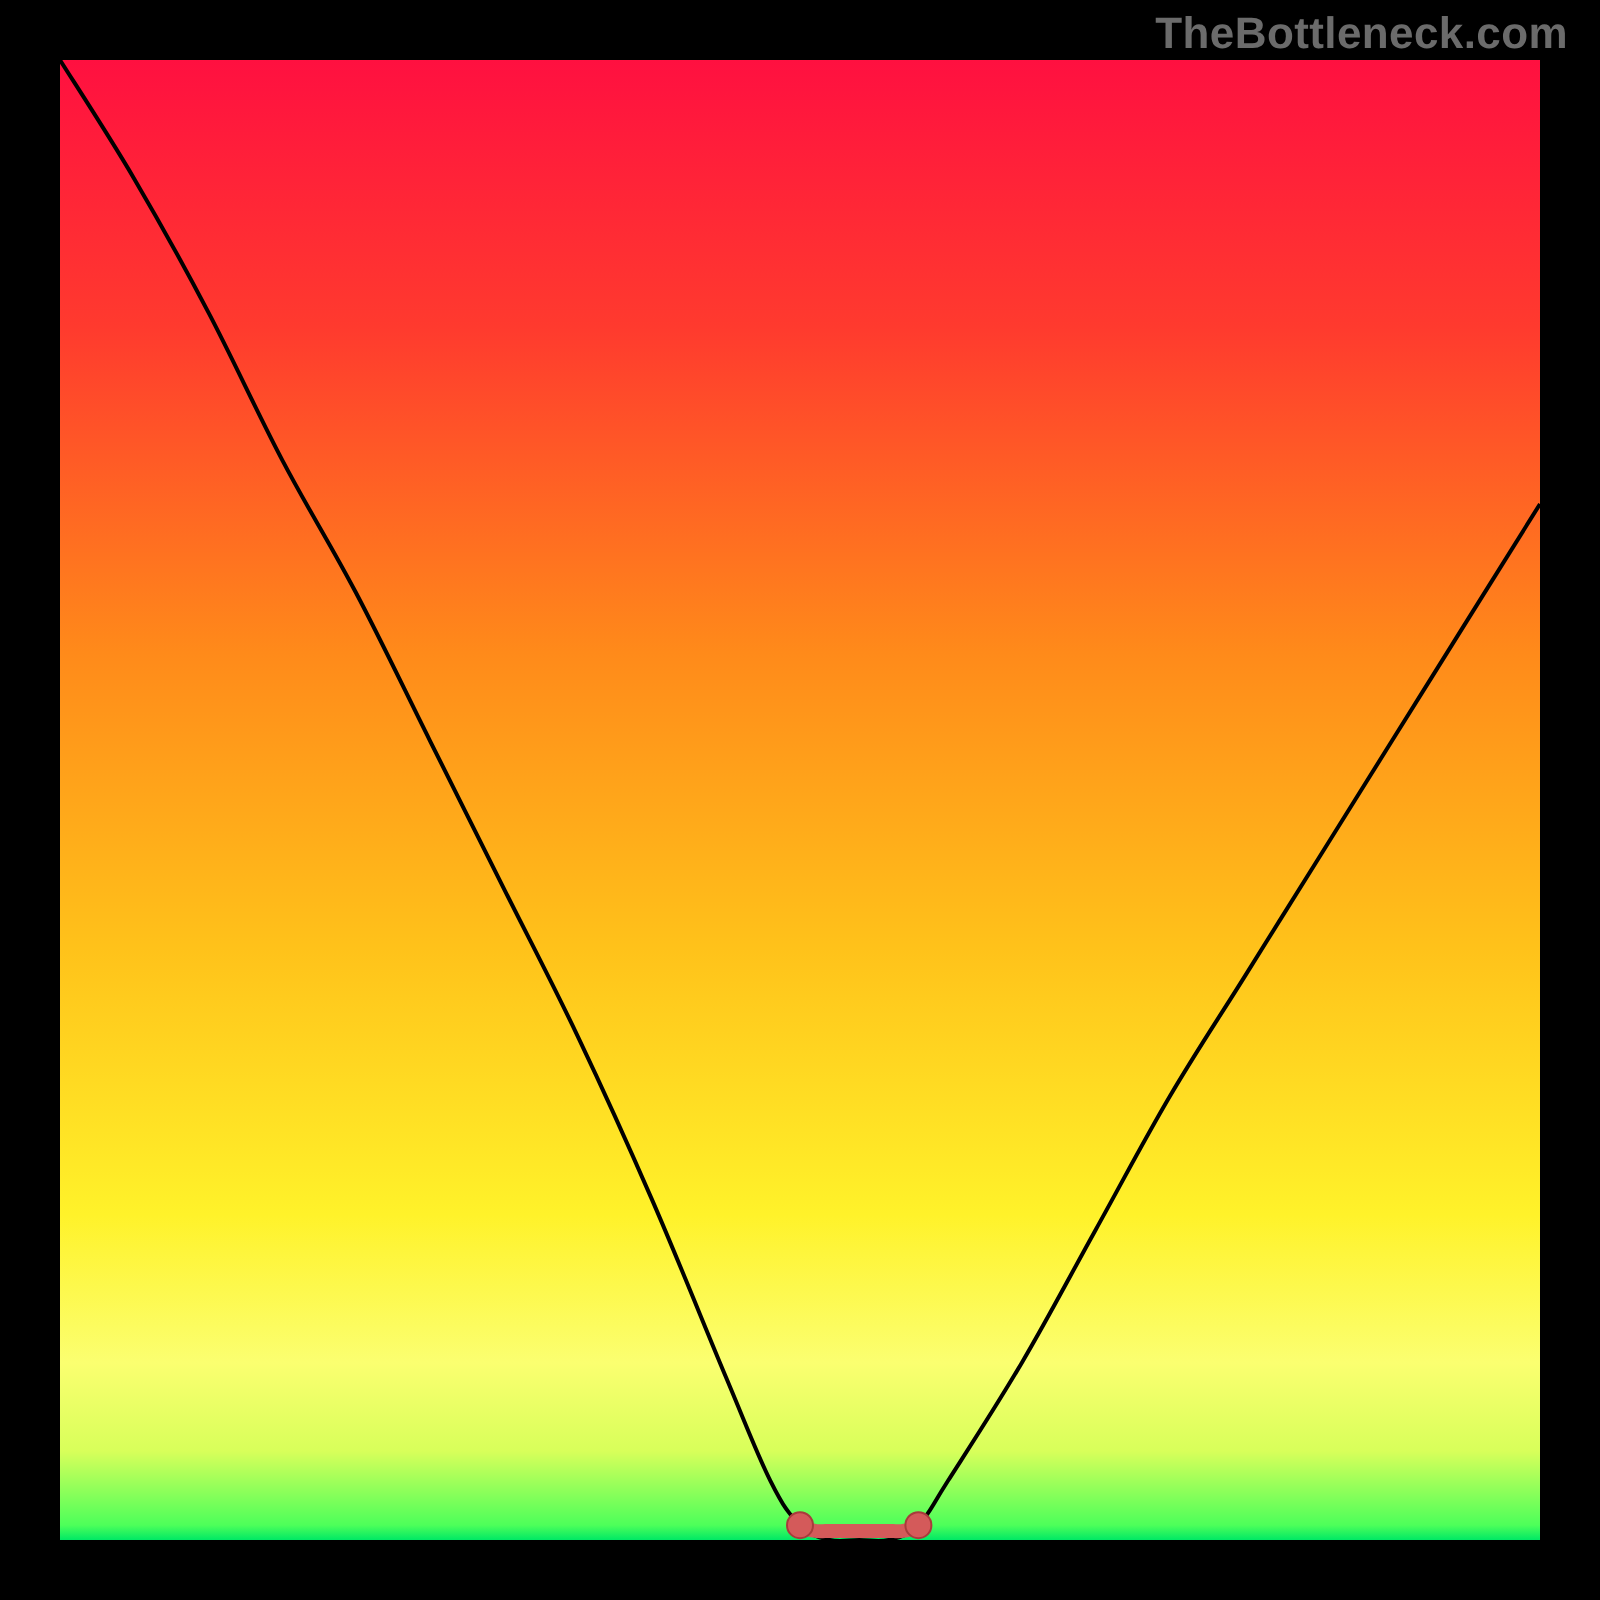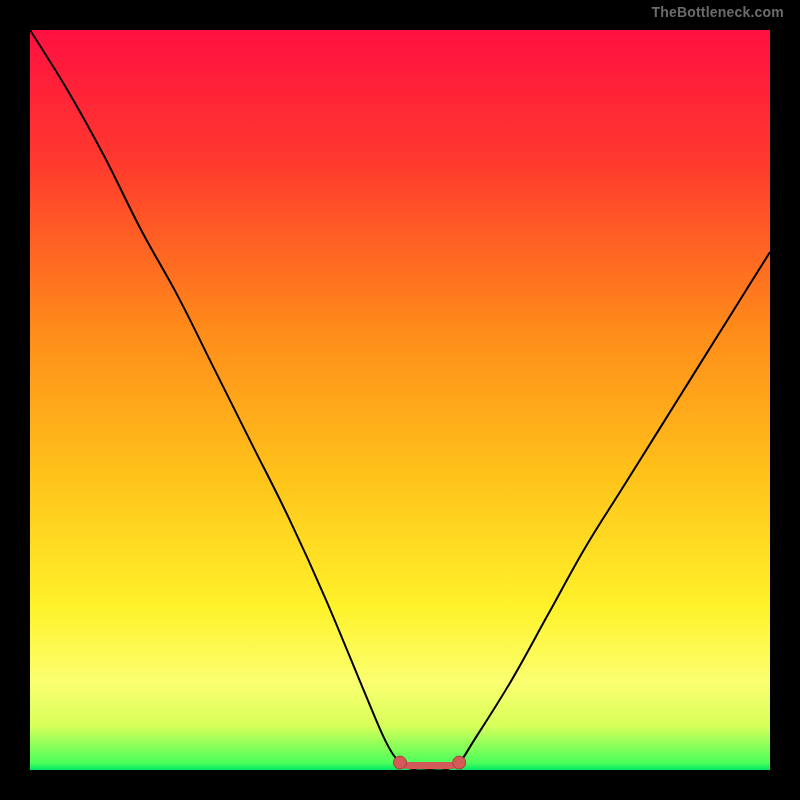--- a/index.html
+++ b/index.html
@@ -13,21 +13,21 @@
   .chart-container {
     position: relative;
     width: 800px;
     height: 800px;
   }
   .watermark {
     position: absolute;
     top: 4px;
     right: 16px;
     font-family: Arial, Helvetica, sans-serif;
-    font-size: 14px;
+    font-size: 22px;
     font-weight: 600;
     color: #6b6b6b;
     letter-spacing: 0.2px;
     z-index: 3;
   }
   svg.plot {
     position: absolute;
     left: 0;
     top: 0;
     width: 800px;

